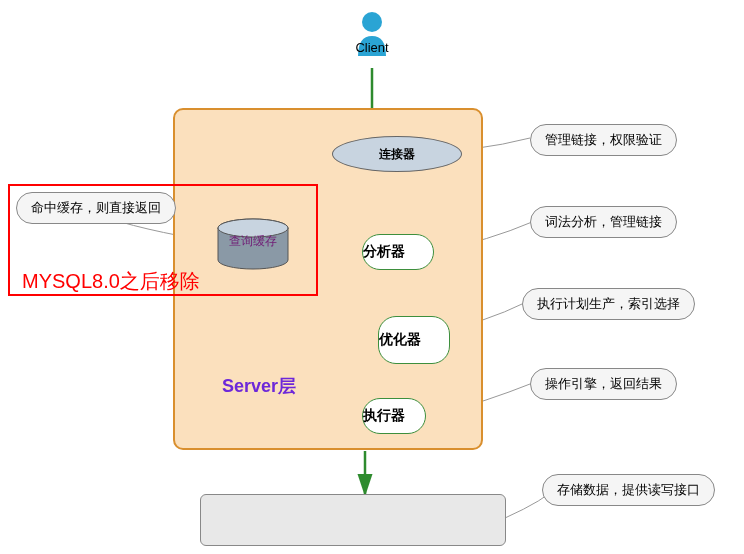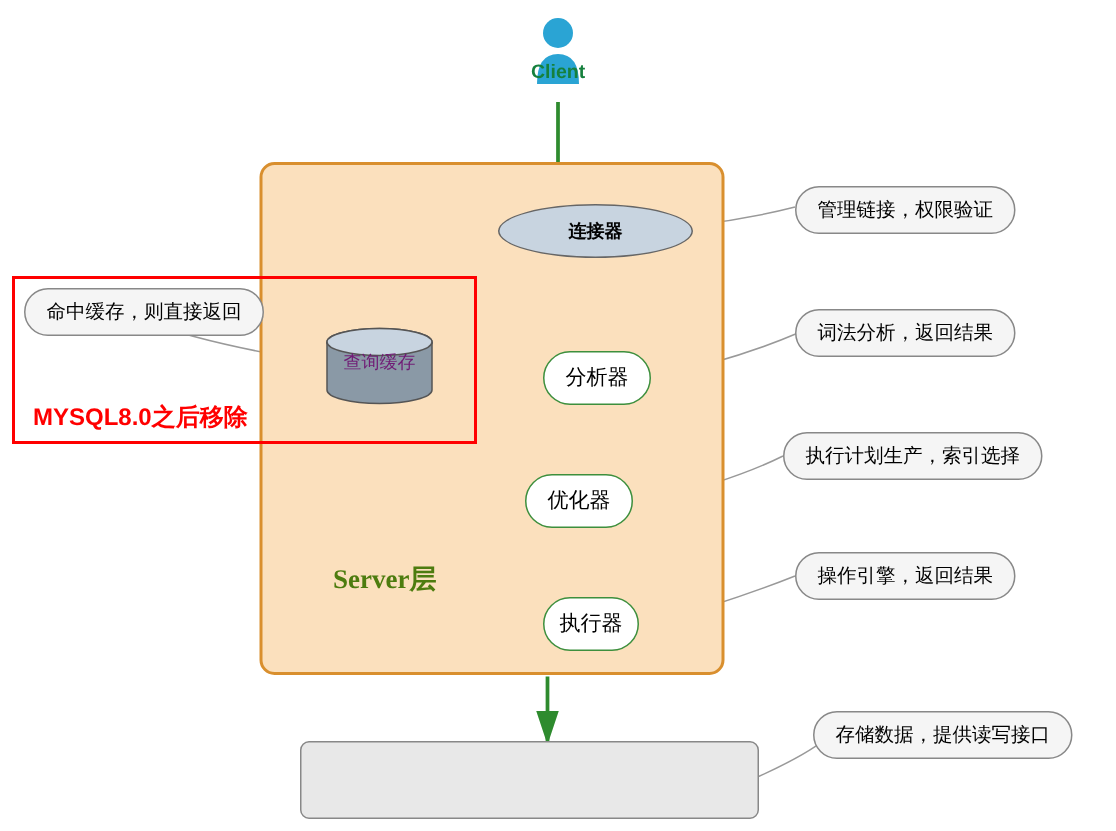--- a/index.html
+++ b/index.html
@@ -1,30 +1,30 @@
 <!DOCTYPE html>
 <html><head>
 <meta charset="utf-8">
 <style>
   * { box-sizing: border-box; margin: 0; padding: 0; }
   body { width: 744px; height: 554px; position: relative; font-family: Arial, sans-serif; background: #fff; }
   .abs { position: absolute; }
-  .node-rect { border: 1px solid #3d8f3d; border-radius: 18px; background: #fff; display: flex; align-items: center; justify-content: center; font-size: 14px; font-weight: normal; }
+  .node-rect { border: 1px solid #3d8f3d; border-radius: 18px; background: #fff; display: flex; align-items: center; font-size: 14px; font-weight: bold; }
   .node-pill { border: 1px solid #888; border-radius: 18px; background: #f5f5f5; display: flex; align-items: center; justify-content: center; font-size: 13px; padding: 6px 14px; white-space: nowrap; }
   .server-box { border: 2px solid #d98f2e; border-radius: 10px; background: #fbe0bd; }
   .storage-box { border: 1px solid #888; border-radius: 6px; background: #e8e8e8; }
   .red-box { border: 2px solid #ff0000; }
-  .red-text { color: #ff0000; font-size: 16px; font-weight: bold; }
+  .red-text { color: #ff0000; font-size: 20px; font-weight: normal; }
   .connector-ellipse { background: #c8d4e0; border: 1px solid #666; border-radius: 50%; display: flex; align-items: center; justify-content: center; font-size: 12px; font-weight: bold; }
   .cylinder { position: relative; }
   .cylinder-label { position: absolute; bottom: 20px; left: 0; right: 0; text-align: center; font-size: 12px; font-weight: normal; color: #701a75; }
   .arrow-line { stroke: #2e8b2e; stroke-width: 2.5; fill: none; }
   .arrow-head { fill: #2e8b2e; }
-  .server-label { font-size: 18px; font-weight: bold; color: #4d7c0f; font-family: Liberation Serif, serif; }
-  .client-label { font-size: 13px; font-weight: bold; color: #15803d; }
+  .server-label { font-size: 18px; font-weight: bold; color: #6d28d9; }
+  .client-label { font-size: 13px; font-weight: normal; color: #000000; }
   .callout-line { stroke: #999; stroke-width: 1; fill: none; }
 </style>
 </head>
 <body>
 
 <svg class="abs" style="left:0;top:0;width:744px;height:554px;pointer-events:none;">
   <defs>
     <marker id="ah" markerWidth="10" markerHeight="10" refX="8" refY="3" orient="auto">
       <path d="M0,0 L0,6 L9,3 z" class="arrow-head"></path>
     </marker>
@@ -78,39 +78,39 @@
     <path d="M 2 10 L 2 42 A 35 9 0 0 0 72 42 L 72 10" fill="#8a99a6" stroke="#555"></path>
     <ellipse cx="37" cy="10" rx="35" ry="9" fill="#c8d4e0" stroke="#555"></ellipse>
   </svg>
   <div class="cylinder-label">查询缓存</div>
 </div>
 
 <div class="abs node-rect" style="left:362px;top:234px;width:72px;height:36px;">
   <span>分析器</span>
 </div>
 
-<div class="abs node-rect" style="left:350px;top:316px;width:72px;height:36px;">
+<div class="abs node-rect" style="left:378px;top:316px;width:72px;height:48px;">
   <span>优化器</span>
 </div>
 
 <div class="abs node-rect" style="left:362px;top:398px;width:64px;height:36px;">
   <span>执行器</span>
 </div>
 
 <div class="abs red-box" style="left:8px;top:184px;width:310px;height:112px;"></div>
 <div class="abs red-text" style="left:22px;top:268px;">MYSQL8.0之后移除</div>
 
 <div class="abs node-pill" style="left:530px;top:124px;">
   <span>管理链接，权限验证</span>
 </div>
 <div class="abs node-pill" style="left:16px;top:192px;">
   <span>命中缓存，则直接返回</span>
 </div>
 <div class="abs node-pill" style="left:530px;top:206px;">
-  <span>词法分析，返回结果</span>
+  <span>词法分析，管理链接</span>
 </div>
 <div class="abs node-pill" style="left:522px;top:288px;">
   <span>执行计划生产，索引选择</span>
 </div>
 <div class="abs node-pill" style="left:530px;top:368px;">
   <span>操作引擎，返回结果</span>
 </div>
 <div class="abs node-pill" style="left:542px;top:462px;margin-top:12px;">
   <span>存储数据，提供读写接口</span>
 </div>

